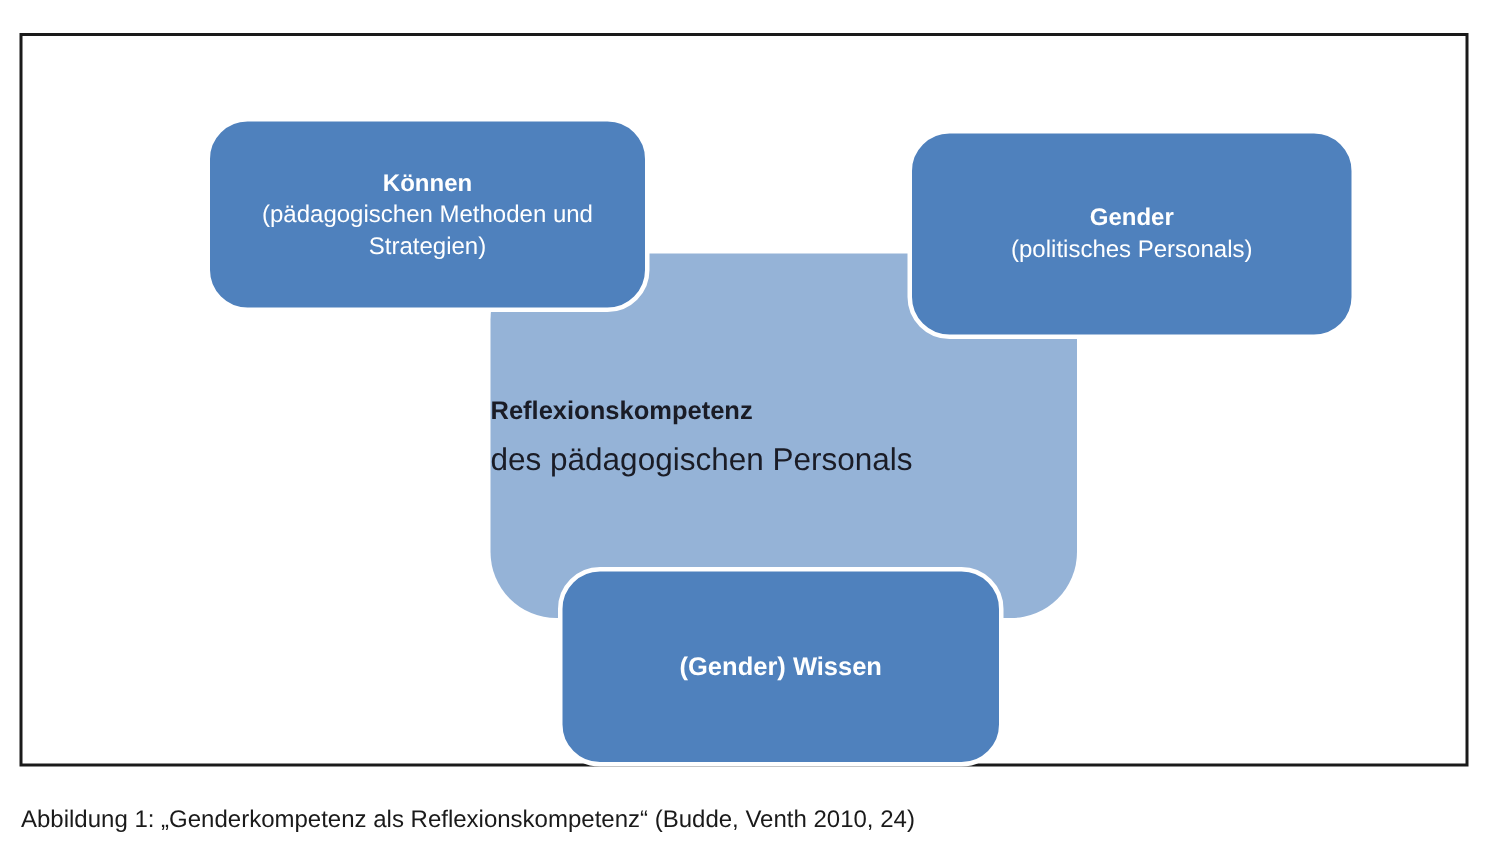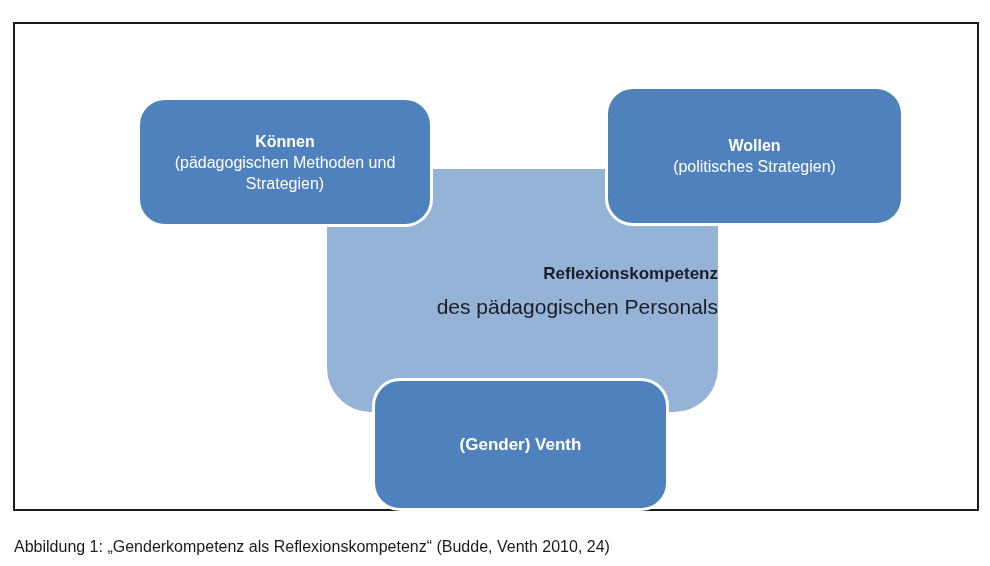--- a/index.html
+++ b/index.html
@@ -10,30 +10,30 @@
     --frame-border:#1A1A1A;
   }
   *{box-sizing:border-box;margin:0;padding:0;}
   html,body{width:990px;height:566px;background:#ffffff;overflow:hidden;
     font-family:"Liberation Sans", sans-serif;}
   .stage{position:relative;width:990px;height:566px;background:#fff;}
   .frame{position:absolute;left:13px;top:22px;width:966px;height:489px;
     border:2px solid var(--frame-border);background:#fff;}
   .center-box{position:absolute;left:312px;top:145px;width:391px;height:243px;
     background:var(--light-blue);border-radius:44px;
-    display:flex;flex-direction:column;align-items:flex-end;justify-content:center;
+    display:flex;flex-direction:column;align-items:flex-start;justify-content:center;
     text-align:center;color:var(--center-text);}
   .center-box .title{font-weight:bold;font-size:17px;line-height:20px;}
   .center-box .subtitle{font-size:21px;line-height:20px;margin-top:13px;}
   .node{position:absolute;background:var(--dark-blue);border:3px solid #ffffff;
     border-radius:28px;color:var(--box-text);display:flex;flex-direction:column;
     align-items:center;justify-content:center;text-align:center;
     font-size:16px;line-height:21px;}
   .node .title{font-weight:bold;}
-  .node-koennen{left:122px;top:73px;width:296px;height:130px;justify-content:center;}
+  .node-koennen{left:122px;top:54px;width:296px;height:130px;justify-content:center;}
   .node-wollen{left:590px;top:62px;width:299px;height:140px;}
   .node-wissen{left:357px;top:354px;width:297px;height:133px;font-size:17px;}
   .node .subtitle{max-width:284px;}
   .caption{position:absolute;left:14px;top:538px;font-size:16px;color:#1A1A1A;
     white-space:nowrap;}
 </style>
 </head>
 <body>
 
 <div class="stage">
@@ -44,25 +44,25 @@
       <div class="title">Reflexionskompetenz</div>
       <div class="subtitle">des pädagogischen Personals</div>
     </div>
 
     <div class="node node-koennen">
       <div class="title">Können</div>
       <div class="subtitle">(pädagogischen Methoden und Strategien)</div>
     </div>
 
     <div class="node node-wollen">
-      <div class="title">Wollen</div>
-      <div class="subtitle">(politisches Strategien)</div>
+      <div class="title">Gender</div>
+      <div class="subtitle">(politisches Personals)</div>
     </div>
 
     <div class="node node-wissen">
-      <div class="title">(Gender) Venth</div>
+      <div class="title">(Gender) Wissen</div>
     </div>
 
   </div>
 
   <div class="caption">Abbildung 1: „Genderkompetenz als Reflexionskompetenz“ (Budde, Venth 2010, 24)</div>
 
 </div>
 
 </body></html>

